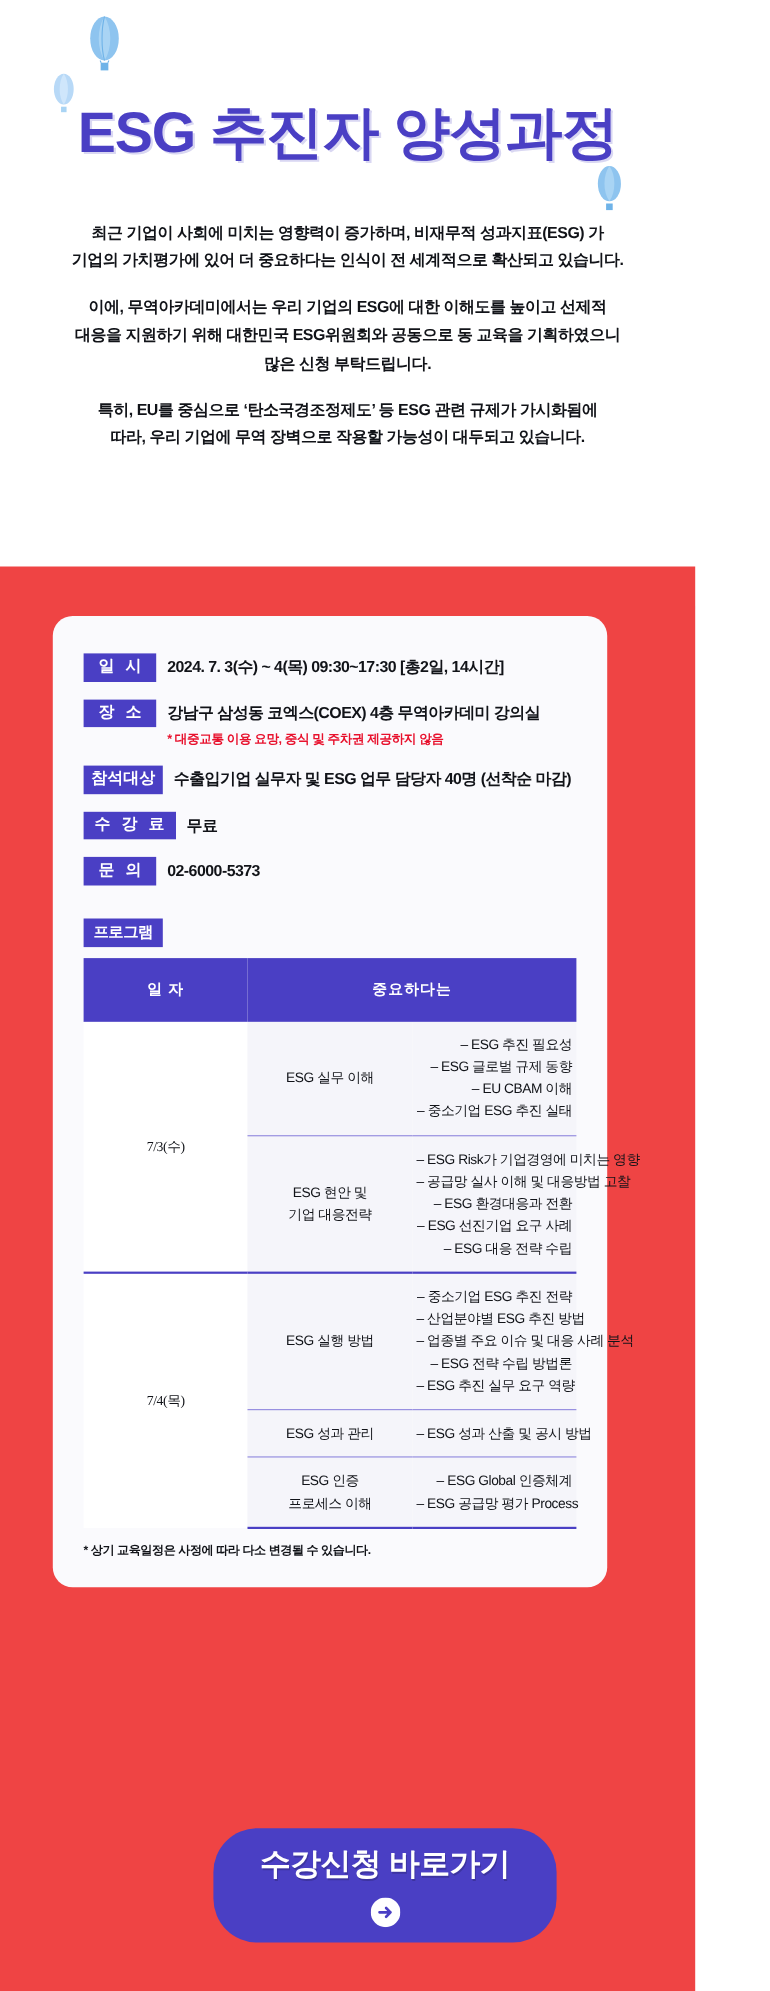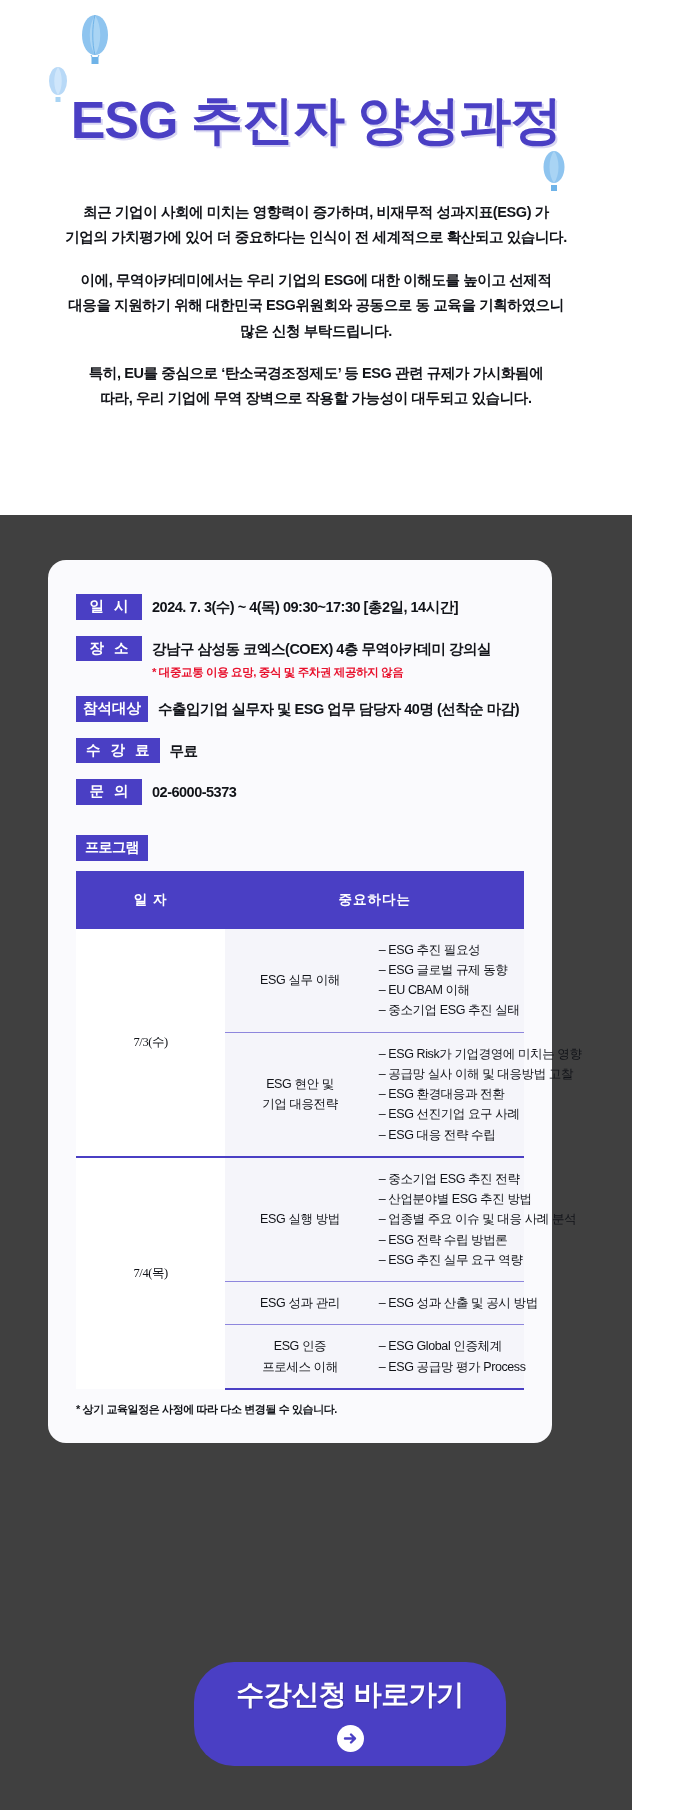--- a/index.html
+++ b/index.html
@@ -61,21 +61,21 @@
     left: 0; right: 0; bottom: 0;
     height: 120px;
   }
 
   
   .blue-section {
     position: absolute;
     top: 515px; left: 0;
     width: 700px;
     height: 1295px;
-    background: #404040;
+    background: #ef4444;
     z-index: 1;
   }
 
   .card {
     position: absolute;
     top: 45px;
     left: 48px;
     width: 504px;
     background: #fafafd;
     border-radius: 18px;
@@ -162,20 +162,21 @@
     font-family: Liberation Serif, serif;
   }
   td.topic-cell {
     width: 115px;
     text-align: center;
     background: #f5f5fa;
   }
   td.detail-cell {
     background: #f5f5fa;
     padding-left: 14px;
+    text-align: right;
   }
   tr.sep-thin td.topic-cell,
   tr.sep-thin td.detail-cell { border-top: 1px solid #8e86dd; }
   tr.sep-thick td { border-top: 2px solid #4a3fc4; }
   tr.last-row td.topic-cell,
   tr.last-row td.detail-cell { border-bottom: 2px solid #4a3fc4; }
 
   .detail-line { white-space: nowrap; }
 
   .table-footnote {

